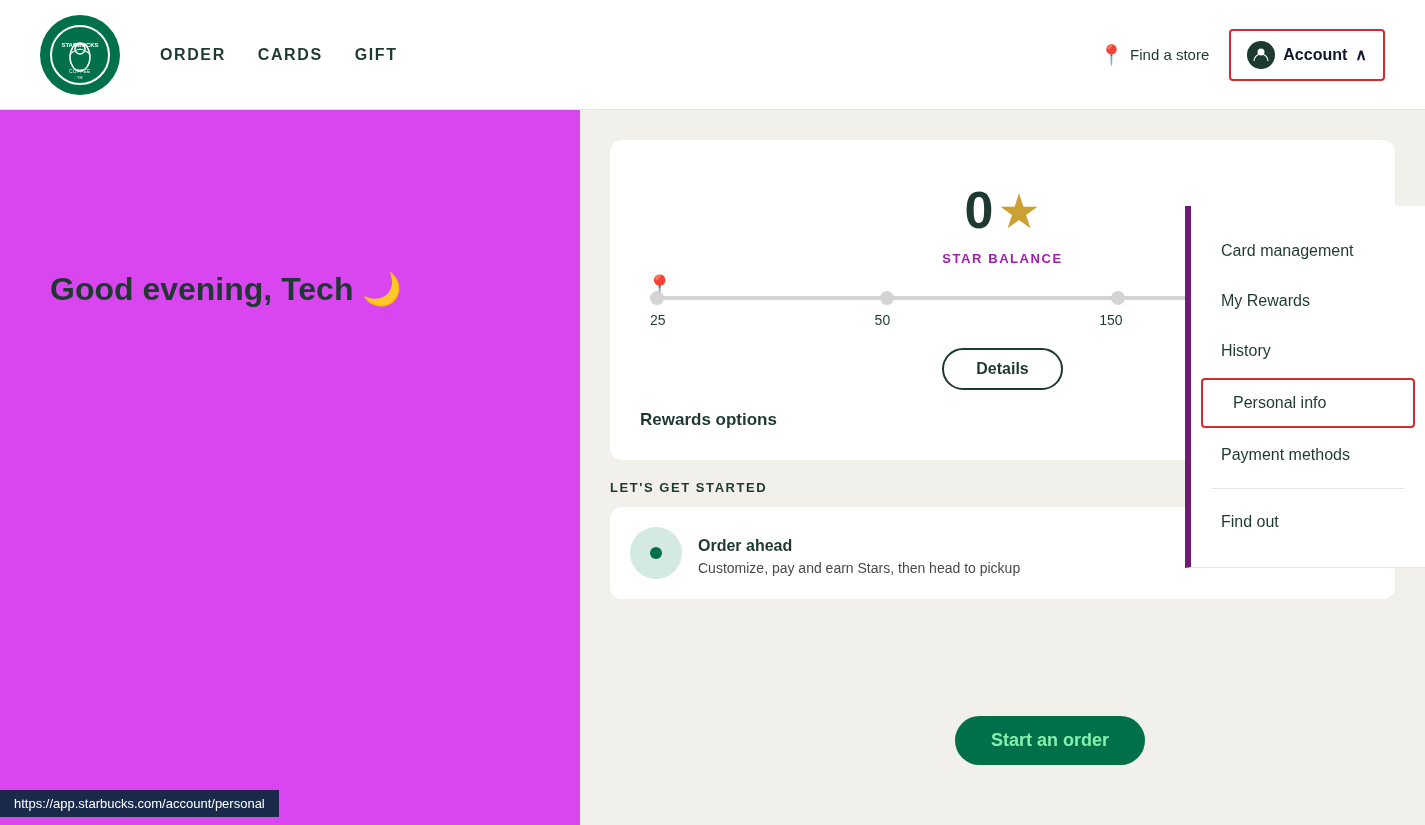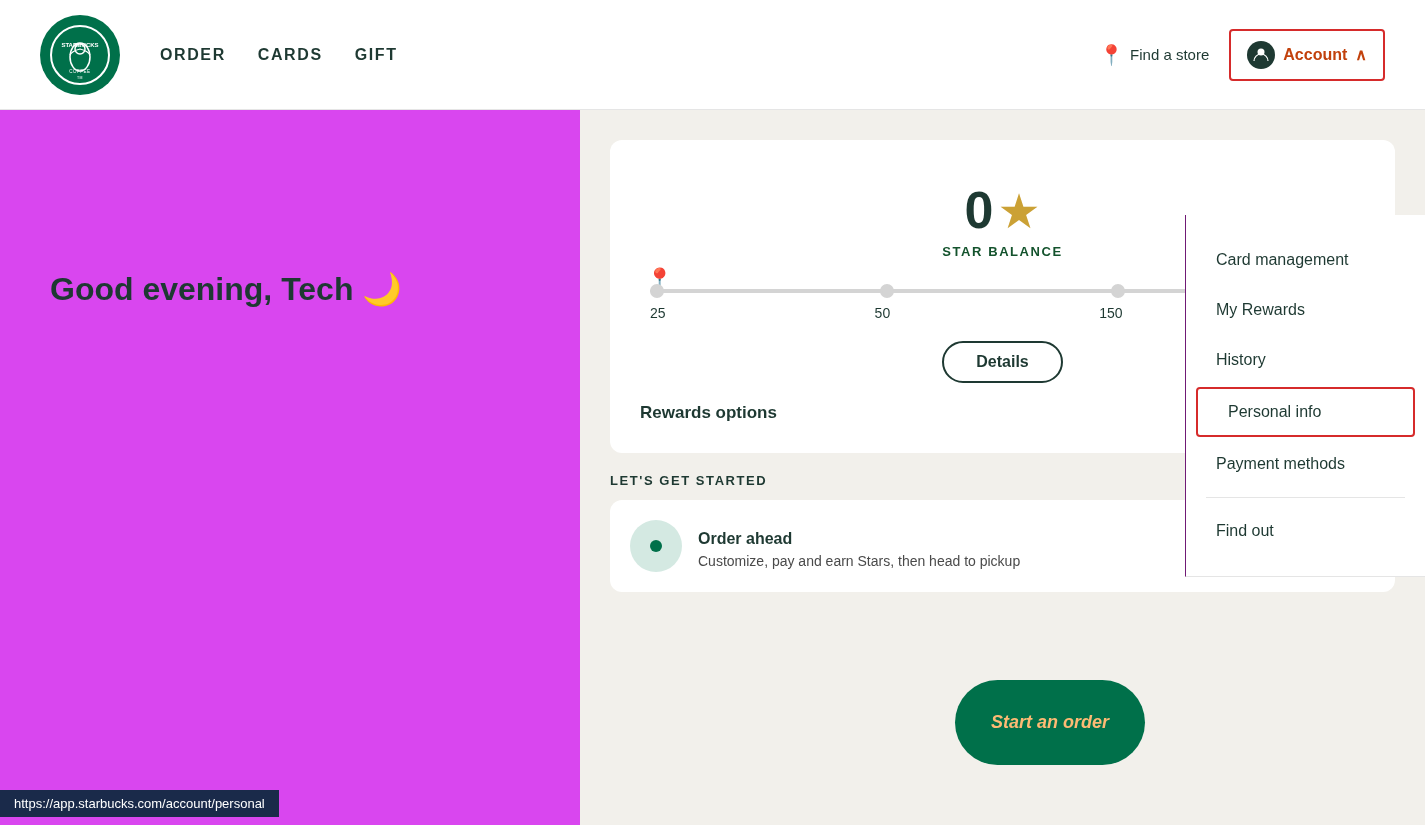--- a/index.html
+++ b/index.html
@@ -56,21 +56,21 @@
       font-size: 15px;
       color: #1e3932;
       cursor: pointer;
     }
     .account-btn {
       display: flex;
       align-items: center;
       gap: 8px;
       font-size: 16px;
       font-weight: 600;
-      color: #c2410c;
+      color: #0f172a;
       cursor: pointer;
       border: 2.5px solid #d62b2b;
       border-radius: 4px;
       padding: 10px 16px;
     }
     .account-icon {
       width: 28px;
       height: 28px;
       border-radius: 50%;
       background: #1e3932;
@@ -128,22 +128,22 @@
       font-size: 48px;
       color: #cba135;
       display: inline-block;
       margin-left: 4px;
     }
     .star-balance-label {
       display: block;
       font-size: 13px;
       font-weight: 700;
       letter-spacing: 0.12em;
-      color: #14532d;
-      margin-top: 4px;
+      color: #a21caf;
+      margin-top: 11px;
     }
 
     
     .progress-section {
       position: relative;
       margin: 20px 10px;
     }
     .progress-bar-track {
       height: 4px;
       background: #d4d4d4;
@@ -246,39 +246,38 @@
       color: #4a4a4a;
       line-height: 1.4;
     }
 
     
     .start-order-btn {
       position: absolute;
       bottom: 60px;
       right: 280px;
       background: #00704a;
-      color: #fdba74;
+      color: #86efac;
       border: none;
       border-radius: 50px;
-      padding: 32px 36px;
+      padding: 14px 36px;
       font-size: 18px;
       font-weight: 700;
       cursor: pointer;
       z-index: 50;
-      font-style: italic;
     }
 
     
     .dropdown-menu {
       position: absolute;
-      top: 105px;
+      top: 96px;
       right: 0;
       width: 240px;
       background: #fff;
-      border-left: 1px solid #701a75;
+      border-left: 6px solid #701a75;
       border-bottom: 1px solid #e5e5e5;
       z-index: 200;
       padding: 20px 0;
     }
     .dropdown-item {
       padding: 16px 30px;
       font-size: 16px;
       color: #1e3932;
       cursor: pointer;
       display: block;

